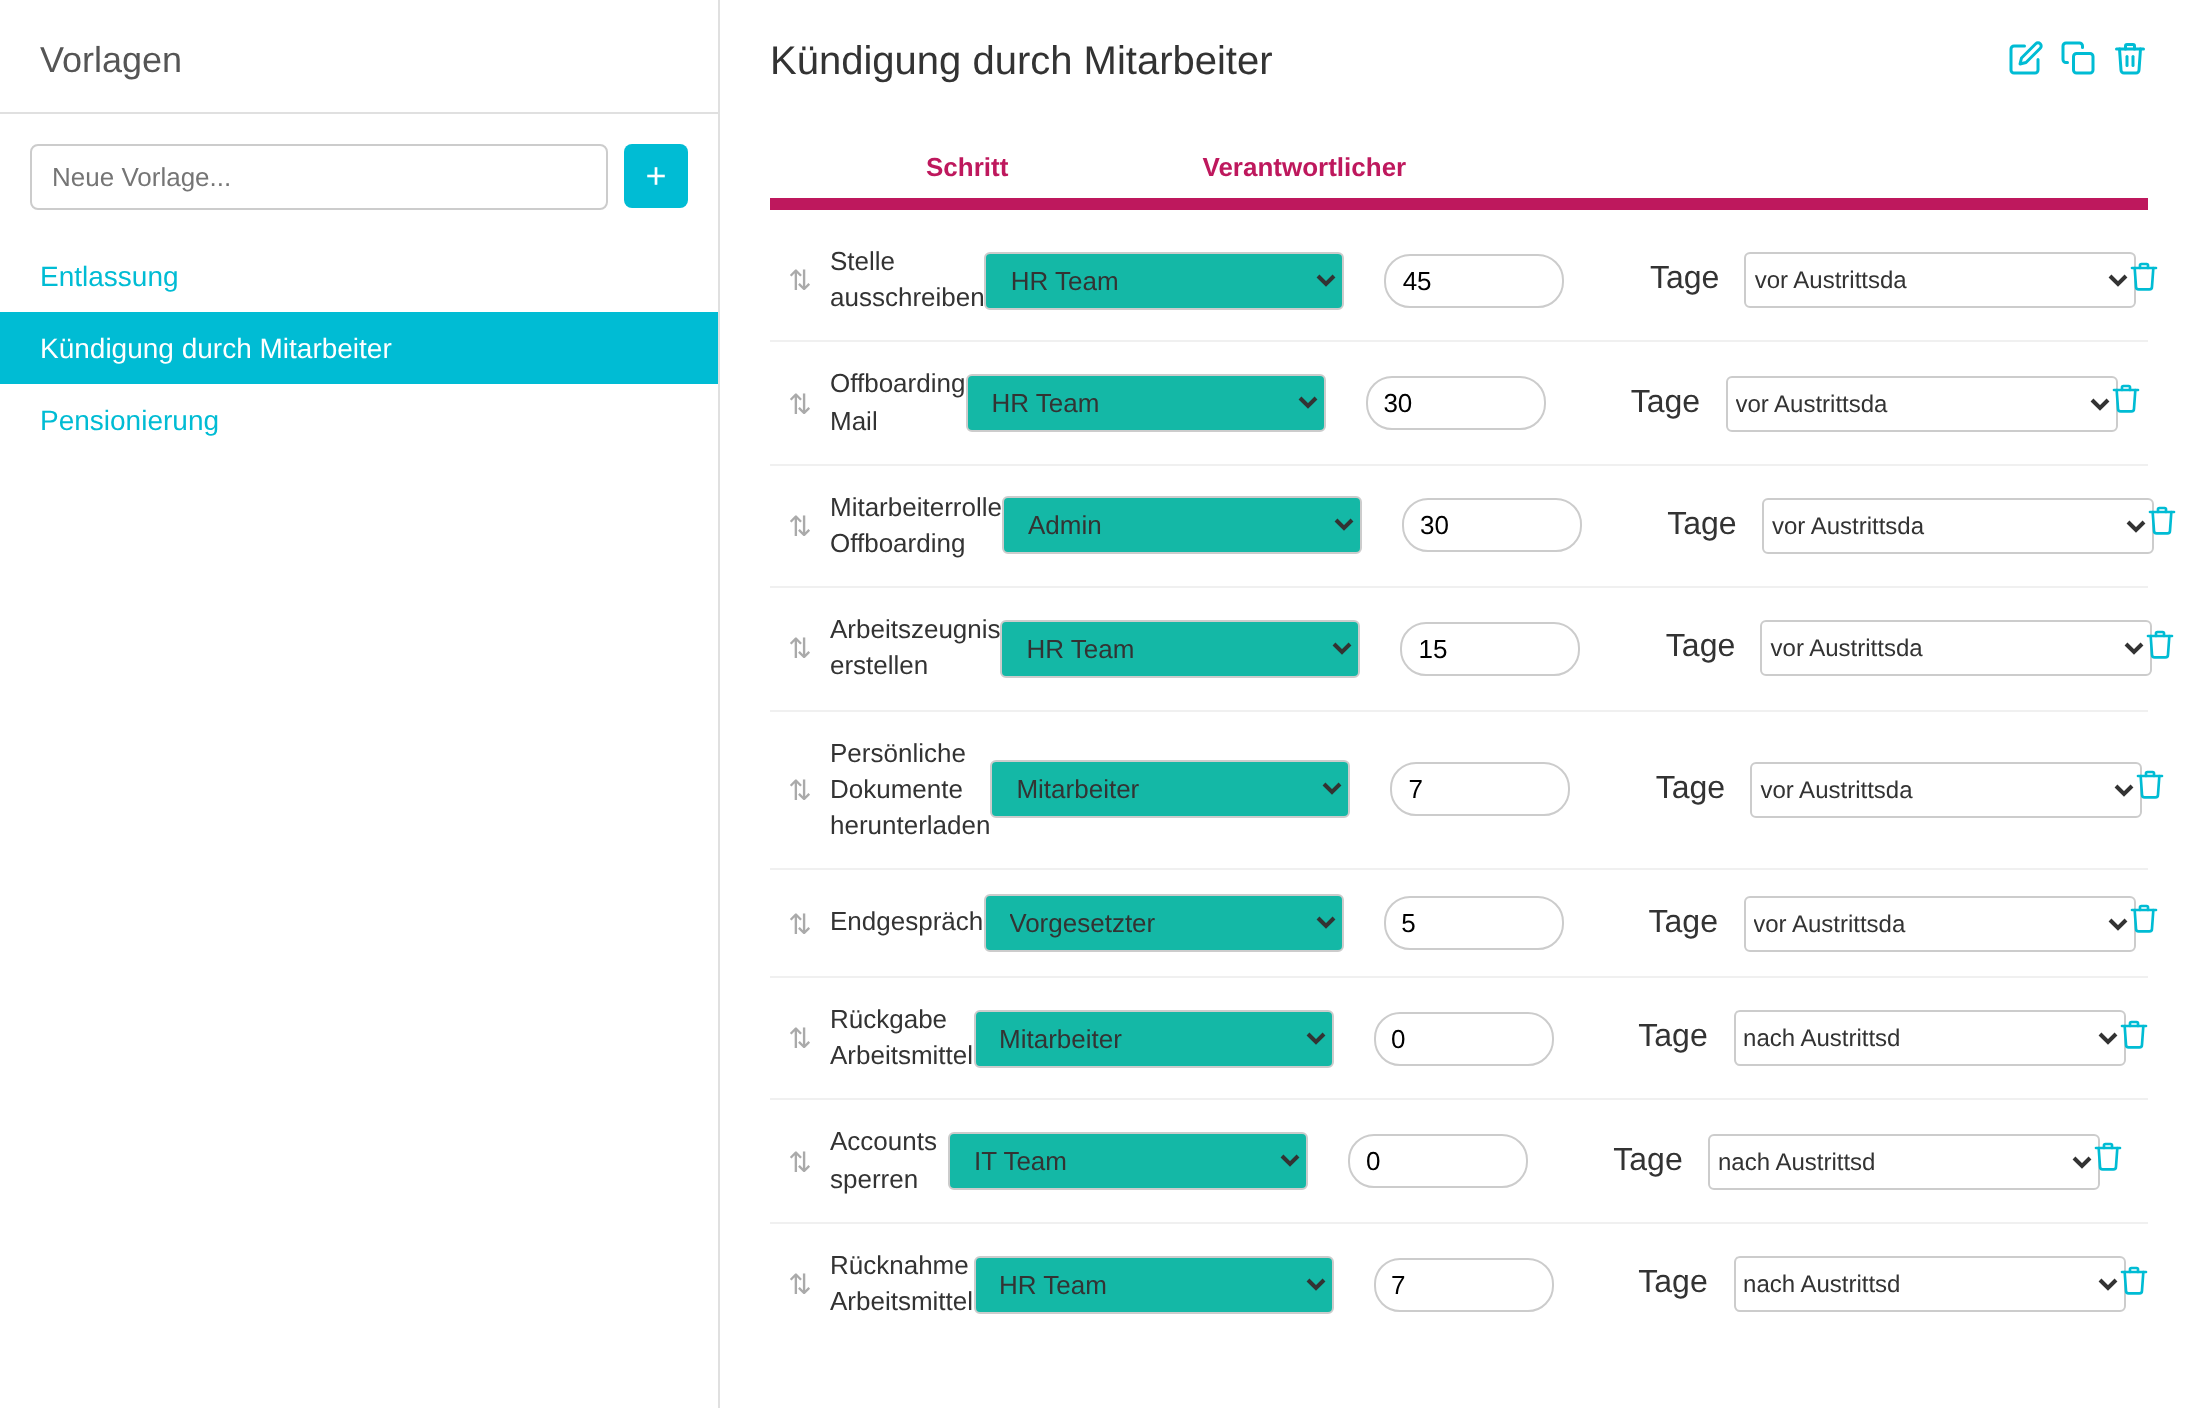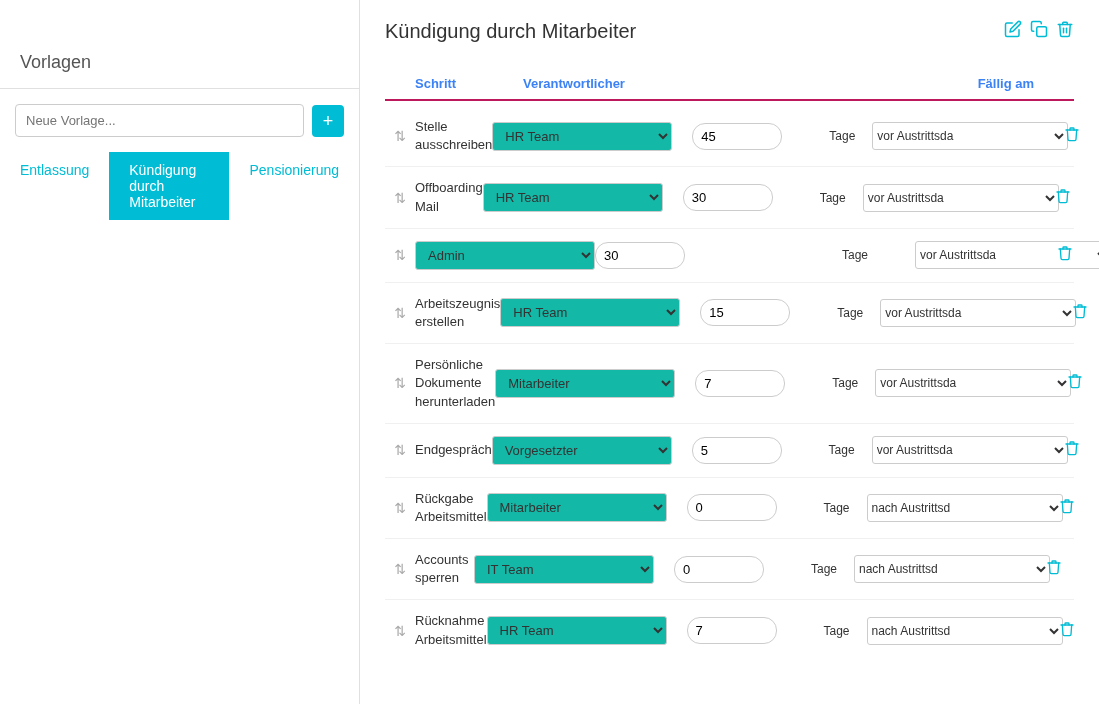--- a/index.html
+++ b/index.html
@@ -1,47 +1,47 @@
 <!DOCTYPE html>
 <html><head>
   <meta charset="utf-8">
   <style>
     * { box-sizing: border-box; margin: 0; padding: 0; }
     body { font-family: -apple-system, BlinkMacSystemFont, 'Segoe UI', sans-serif; font-size: 14px; color: #333; background: #fff; display: flex; height: 704px; overflow: hidden; }
 
     
     .sidebar { width: 360px; min-width: 360px; border-right: 1px solid #e0e0e0; padding: 20px 0; }
-    .sidebar-title { font-size: 18px; font-weight: 400; color: #555; padding: 0 20px 15px 20px; border-bottom: 1px solid #e0e0e0; margin-bottom: 15px; margin-top: 32px; }
-    .sidebar-search-row { display: flex; align-items: center; padding: 0 15px 15px 15px; gap: 8px; }
+    .sidebar-title { font-size: 18px; font-weight: 400; color: #555; padding: 0 20px 15px 20px; border-bottom: 1px solid #e0e0e0; margin-bottom: 15px; }
+    .sidebar-search-row { display: flex; padding: 0 15px 15px 15px; gap: 8px; }
     .sidebar-search-input { flex: 1; border: 1px solid #ccc; border-radius: 4px; padding: 8px 10px; font-size: 13px; color: #999; outline: none; }
     .sidebar-add-btn { background: #00bcd4; border: none; border-radius: 4px; color: #fff; font-size: 18px; width: 32px; height: 32px; cursor: pointer; display: flex; align-items: center; justify-content: center; line-height: 1; }
-    .sidebar-nav { display: flex; flex-direction: row; }
+    .sidebar-nav { display: flex; flex-direction: column; }
     .sidebar-nav-item { padding: 10px 20px; cursor: pointer; color: #00bcd4; text-decoration: none; }
     .sidebar-nav-item.active { background: #00bcd4; color: #fff; border-radius: 0; }
 
     
     .main { flex: 1; padding: 20px 25px; overflow-y: auto; }
     .main-header { display: flex; align-items: center; justify-content: space-between; margin-bottom: 25px; }
     .main-title { font-size: 20px; font-weight: 400; color: #333; }
     .main-header-icons { display: flex; gap: 8px; align-items: center; }
     .header-icon { color: #00bcd4; cursor: pointer; font-size: 18px; }
 
     
-    .table-header { display: grid; grid-template-columns: 30px 1fr 200px 120px 60px 180px 40px; align-items: center; padding: 8px 0; border-bottom: 2px solid #be185d; margin-bottom: 5px; font-weight: 600; color: #3b82f6; font-size: 13px; }
+    .table-header { display: grid; grid-template-columns: 30px 1fr 200px 120px 60px 180px 40px; align-items: center; padding: 8px 0; border-bottom: 6px solid #be185d; margin-bottom: 5px; font-weight: 600; color: #be185d; font-size: 13px; gap: 48px; }
     .col-responsible { text-align: center; }
     .col-due { text-align: right; }
 
     .table-row { display: grid; grid-template-columns: 30px 1fr 200px 120px 60px 180px 40px; align-items: center; padding: 12px 0; border-bottom: 1px solid #f0f0f0; }
     .table-row:last-child { border-bottom: none; }
 
     .drag-icon { color: #aaa; font-size: 14px; cursor: grab; display: flex; align-items: center; justify-content: center; }
     .step-name { font-size: 13px; color: #333; line-height: 1.4; }
     .responsible-select { width: 180px; border: 1px solid #ccc; border-radius: 3px; padding: 5px 8px; font-size: 13px; color: #333; background: #14b8a6; cursor: pointer; }
     .days-input { width: 90px; border: 1px solid #ccc; border-radius: 13px; padding: 5px 8px; font-size: 13px; text-align: left; }
-    .tage-label { font-size: 12px; color: #333; text-align: center; }
+    .tage-label { font-size: 16px; color: #333; text-align: center; }
     .timing-select { width: 196px; border: 1px solid #ccc; border-radius: 3px; padding: 5px 0; font-size: 12px; color: #333; background: #fff; cursor: pointer; }
     .delete-icon { color: #00bcd4; cursor: pointer; font-size: 16px; text-align: center; }
   </style>
 </head>
 <body>
 
 <div class="sidebar">
   <div class="sidebar-title">Vorlagen</div>
   <div class="sidebar-search-row">
     <input class="sidebar-search-input" type="text" placeholder="Neue Vorlage..." style="">
@@ -141,20 +141,21 @@
         <svg width="16" height="16" viewBox="0 0 24 24" fill="none" stroke="#00bcd4" stroke-width="2" stroke-linecap="round" stroke-linejoin="round">
             <polyline points="3 6 5 6 21 6"></polyline>
             <path d="M19 6l-1 14a2 2 0 0 1-2 2H8a2 2 0 0 1-2-2L5 6"></path>
             <path d="M9 6V4a1 1 0 0 1 1-1h4a1 1 0 0 1 1 1v2"></path>
           </svg>
       </div>
     </div>
 
     <div class="table-row">
       <div class="drag-icon">⇅</div>
+      <div class="step-name">Mitarbeiterrolle Offboarding</div>
       <div>
         <select class="responsible-select">
           <option>HR Team</option><option selected="">Admin</option><option>Mitarbeiter</option><option>Vorgesetzter</option><option>IT Team</option>
         </select>
       </div>
       <div>
         <input class="days-input" type="text" value="30" style="">
       </div>
       <div class="tage-label">Tage</div>
       <div>

